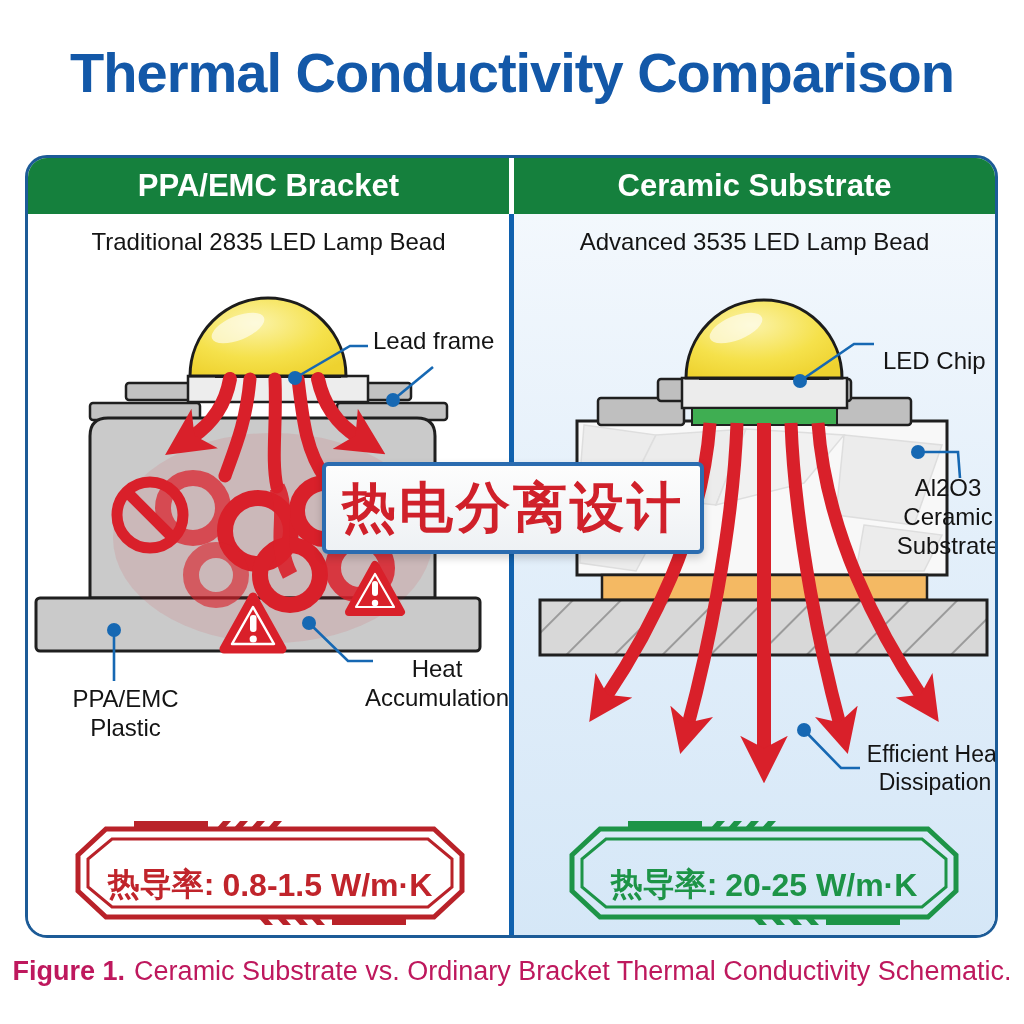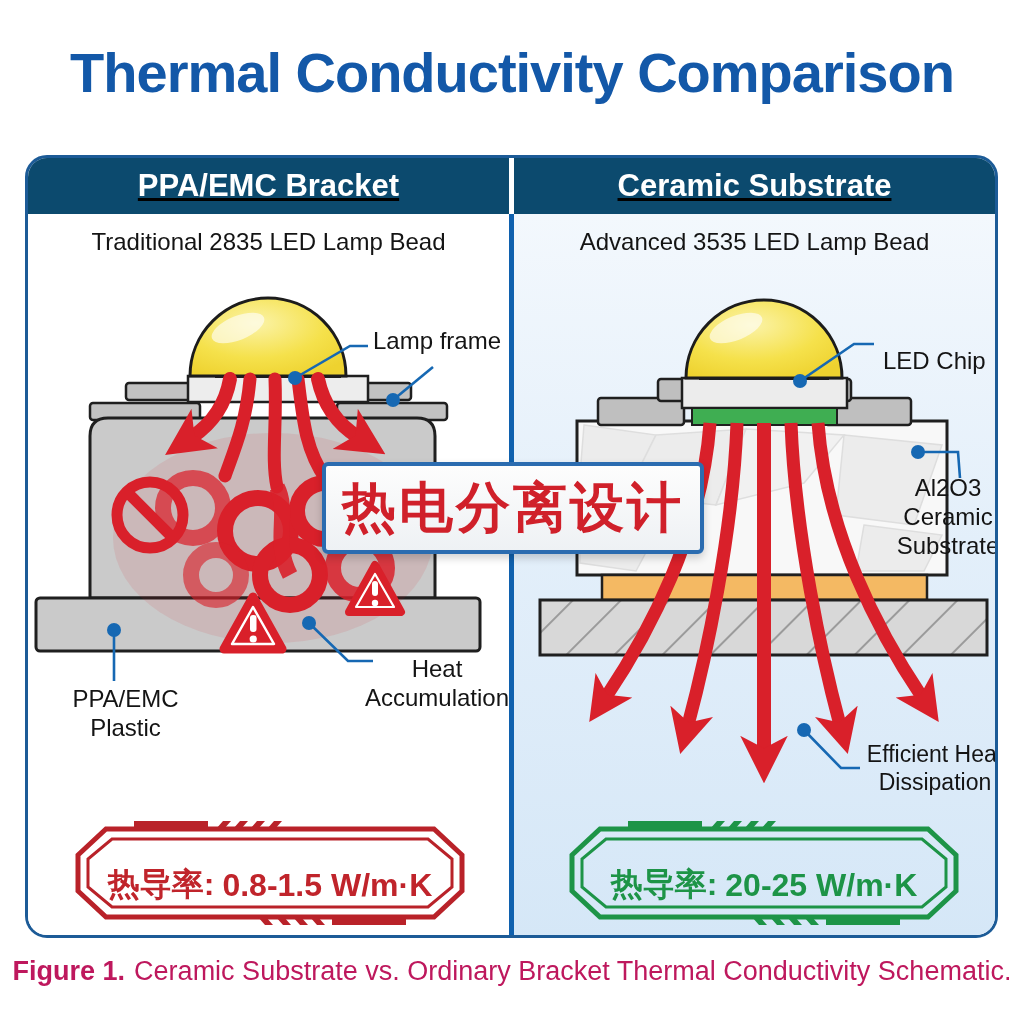--- a/index.html
+++ b/index.html
@@ -5,21 +5,21 @@
   html,body{margin:0;padding:0;background:#ffffff;}
   *{box-sizing:border-box;font-family:"Liberation Sans", sans-serif;}
   #page{position:relative;width:1024px;height:1024px;background:#ffffff;overflow:hidden;}
 
   .title{position:absolute;top:40px;left:0;width:100%;text-align:center;
     font-size:56px;font-weight:800;letter-spacing:-1px;color:#1358a8;}
 
   .main-box{position:absolute;left:25px;top:155px;width:973px;height:783px;
     border:3px solid #1c5b97;border-radius:22px;overflow:hidden;background:#fff;}
 
-  .header-row{display:flex;height:56px;background:#0c4a6e;text-decoration:underline;}
+  .header-row{display:flex;height:56px;background:#15803d;}
   .header-cell{flex:0 0 481px;display:flex;align-items:center;justify-content:center;
     color:#ffffff;font-size:31px;font-weight:700;}
   .header-divider{flex:0 0 5px;background:#ffffff;}
 
   .body-row{display:flex;height:727px;}
   .panel{position:relative;flex:0 0 481px;height:727px;}
   .panel-left{background:#ffffff;}
   .panel-right{background:linear-gradient(180deg,#f3f8fd 0%,#e3effa 45%,#d5e7f7 100%);}
   .body-divider{flex:0 0 5px;background:#1061ae;}
 
@@ -149,21 +149,21 @@
             <path d="M86 357 L86 408"></path>
           </g>
           <g fill="#1668b3">
             <circle cx="267" cy="105" r="7"></circle>
             <circle cx="365" cy="127" r="7"></circle>
             <circle cx="281" cy="350" r="7"></circle>
             <circle cx="86" cy="357" r="7"></circle>
           </g>
         </svg>
 
-        <div class="lbl lbl-lead-frame">Lamp frame</div>
+        <div class="lbl lbl-lead-frame">Lead frame</div>
         <div class="lbl lbl-heat">Heat Accumulation</div>
         <div class="lbl lbl-ppa">PPA/EMC Plastic</div>
 
         <div class="badge badge-left">
           <svg width="400" height="104" viewBox="0 0 400 104">
             <g stroke="#b92229" fill="none">
               <path d="M36 8 H364 L392 34 V70 L364 96 H36 L8 70 V34 Z" stroke-width="5"></path>
               <path d="M42 18 H358 L382 38 V66 L358 86 H42 L18 66 V38 Z" stroke-width="3"></path>
             </g>
             <g fill="#b92229">

